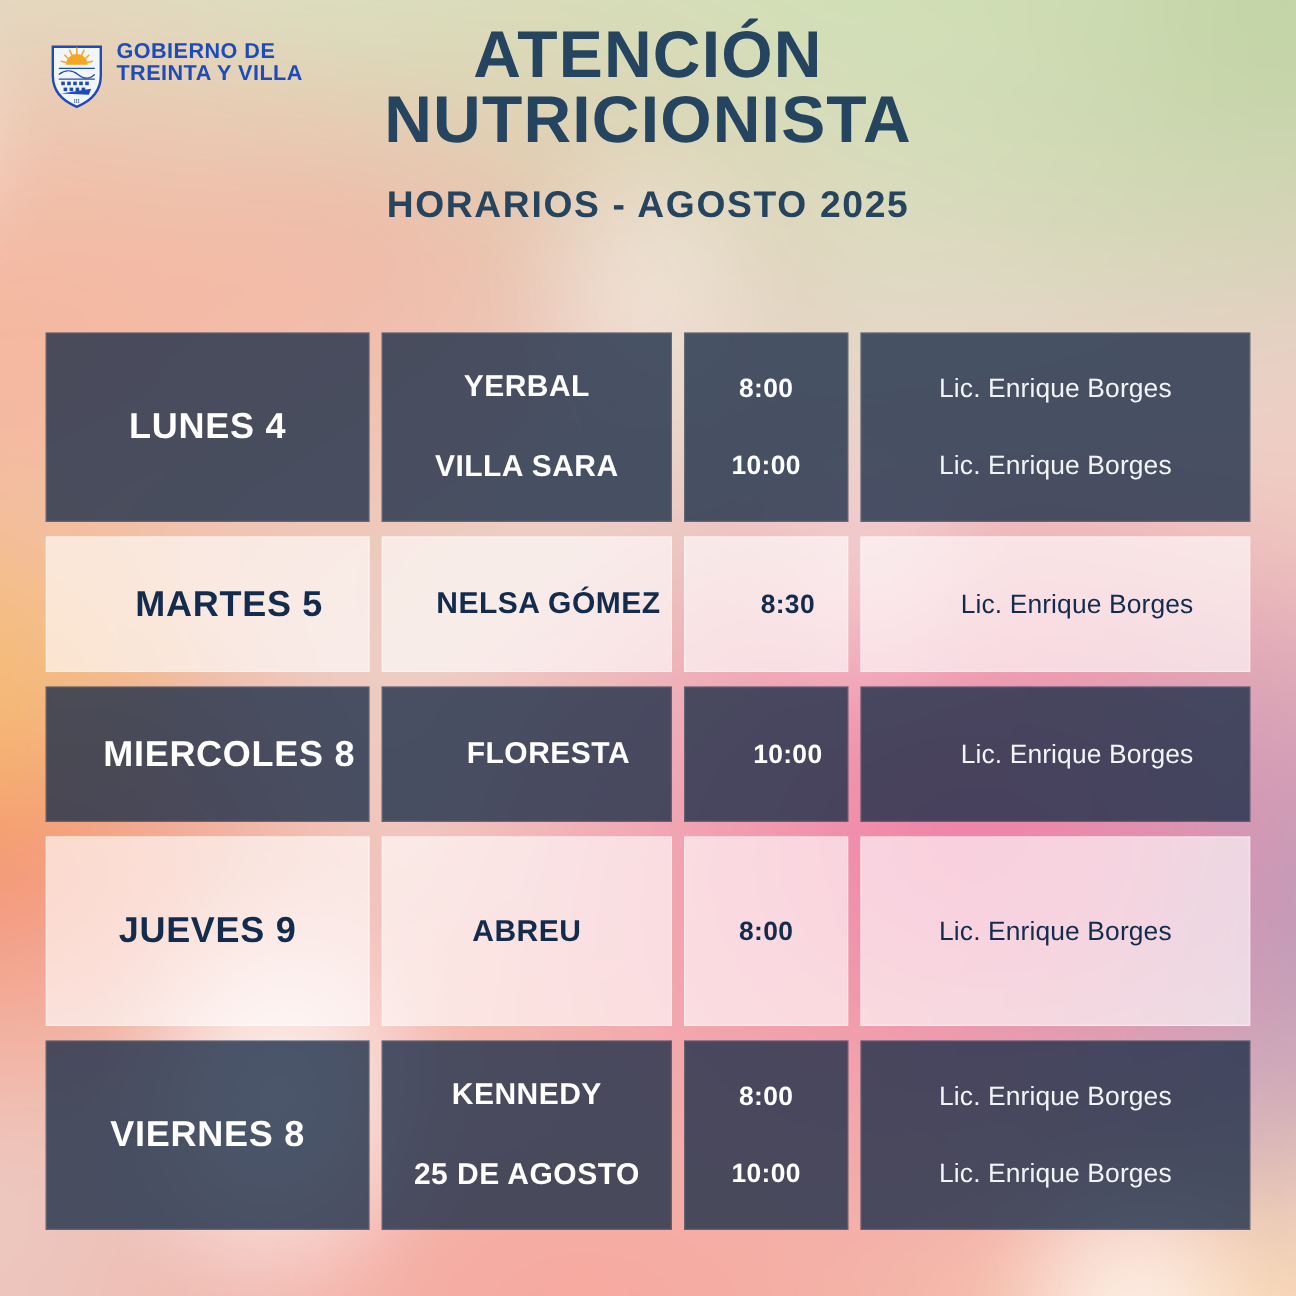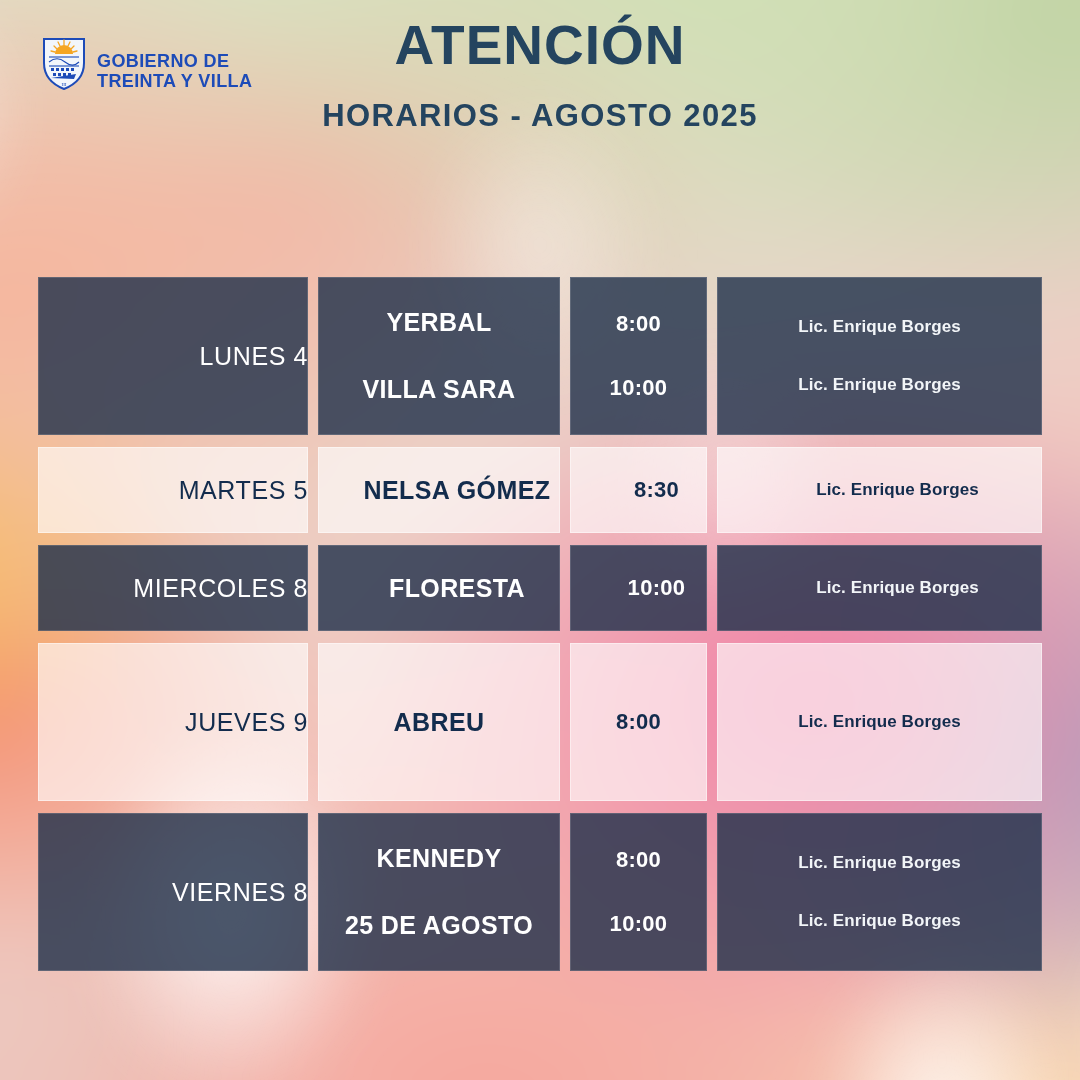--- a/index.html
+++ b/index.html
@@ -48,21 +48,21 @@
       radial-gradient(9%  12% at 5%  18%, rgba(255,255,255,.45) 0%, rgba(255,255,255,0) 76%),
       radial-gradient(11% 14% at 64% 45%, rgba(255,255,255,.30) 0%, rgba(255,255,255,0) 78%);
     filter:blur(26px);
   }
 
   
   #header{ position:relative; z-index:3; }
 
   #logo{
     position:absolute; left:40px; top:33px;
-    display:flex; align-items:flex-end; gap:9px;
+    display:flex; align-items:flex-start; gap:9px;
   }
   #shield{ width:48px; height:58px; flex:0 0 auto; }
   #logo-text{
     font-size:18px; font-weight:bold; line-height:1.08;
     letter-spacing:.4px; color:#1d4bb8; white-space:nowrap;
   }
 
   #title{
     text-align:center;
     padding-top:18px;
@@ -79,21 +79,21 @@
 
   
   #table{
     position:absolute; z-index:3;
     left:38px; top:277px; width:1004px;
     display:flex; flex-direction:column; gap:12px;
   }
   .row{ display:flex; gap:10px; }
   .cell{
     display:flex; flex-direction:column;
-    align-items:flex-end; justify-content:center;
+    align-items:center; justify-content:center;
     overflow:hidden;
   }
   .c-day  { width:270px; }
   .c-place{ width:242px; }
   .c-time { width:137px; }
   .c-prof { flex:1 1 auto; }
 
   
   .row.dark .cell{
     background:rgba(30,48,74,.80);
@@ -104,33 +104,33 @@
   .row.dark .prof{ color:#f2f5f8; }
 
   
   .row.light .cell{
     background:rgba(255,255,255,.62);
     box-shadow:inset 0 0 0 1px rgba(255,255,255,.45);
   }
   .row.light .day, .row.light .place,
   .row.light .time, .row.light .prof{ color:#132c4d; }
 
-  .day  { font-size:25px; font-weight:normal; letter-spacing:.6px; text-align:center; }
+  .day  { font-size:30px; font-weight:bold; letter-spacing:.6px; text-align:center; }
   .place{ font-size:25px; font-weight:bold; letter-spacing:.4px; text-align:center; }
   .time { font-size:22px; font-weight:bold; letter-spacing:.3px; text-align:center; }
-  .prof { font-size:17px; font-weight:bold; letter-spacing:.1px; text-align:center; }
+  .prof { font-size:22px; font-weight:normal; letter-spacing:.1px; text-align:center; }
 
   .stack{
     display:flex; flex-direction:column;
     align-items:center; justify-content:center;
     width:100%; height:100%;
   }
   .stack > * + *{ margin-top:38px; }
   .h-tall  { height:158px; }
-  .h-short { height:86px;padding-left:36px; }
+  .h-short { height:113px;padding-left:36px; }
 </style>
 </head>
 <body>
 
 <div id="stage">
 
   <div id="bg-base" class="bg-layer"></div>
   <div id="bg-bloom" class="bg-layer"></div>
 
   <div id="header">
@@ -168,20 +168,21 @@
         <text x="24" y="53" font-size="5" fill="#1d4bb8" text-anchor="middle" font-family="Liberation Serif, serif">III</text>
       </svg>
       <div id="logo-text">
         <div>GOBIERNO DE</div>
         <div>TREINTA Y VILLA</div>
       </div>
     </div>
 
     <h1 id="title">
       <span>ATENCIÓN</span><br>
+      <span>NUTRICIONISTA</span>
     </h1>
 
     <div id="subtitle">HORARIOS  -   AGOSTO 2025</div>
   </div>
 
   <div id="table">
       <div class="row dark">
         <div class="cell c-day h-tall">
           <div class="day">LUNES  4</div>
         </div>

